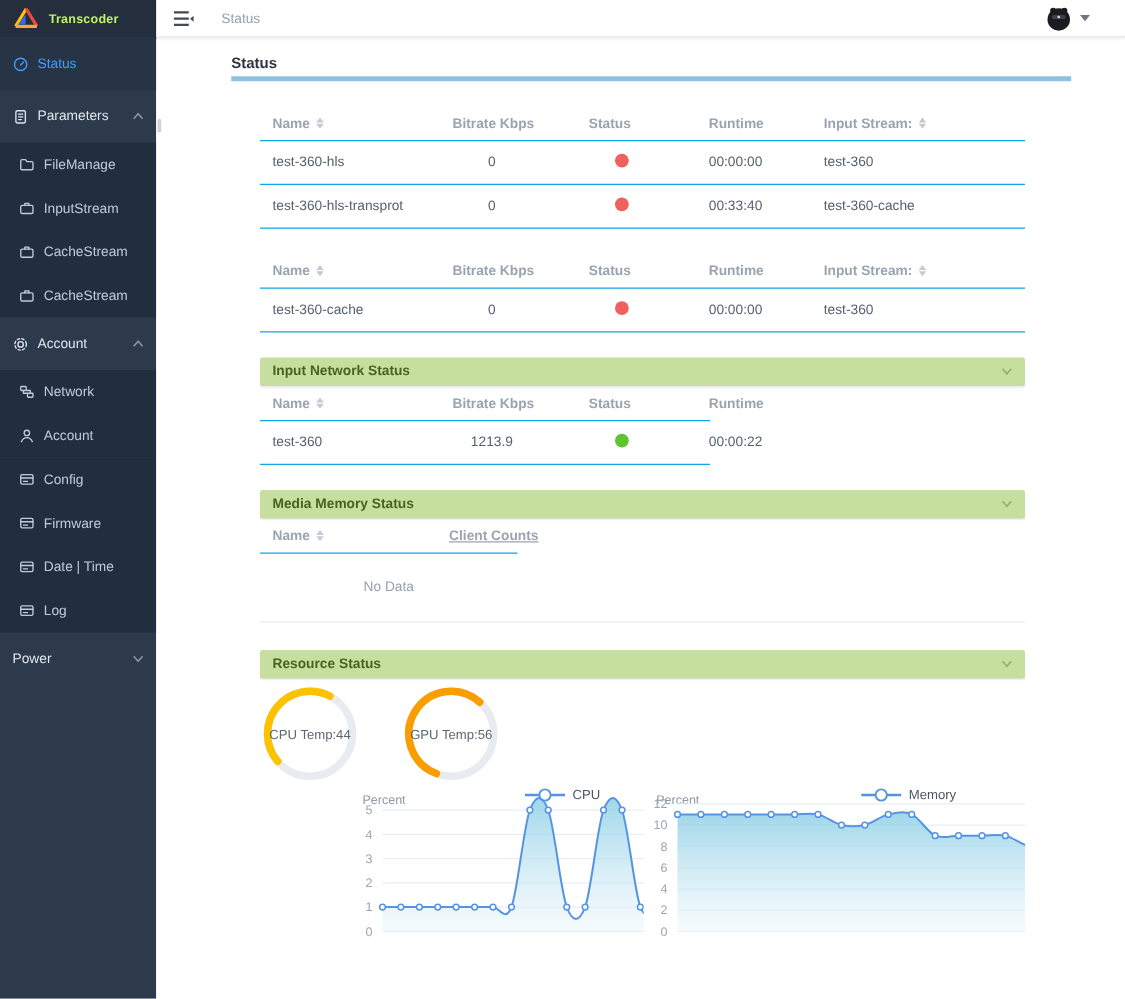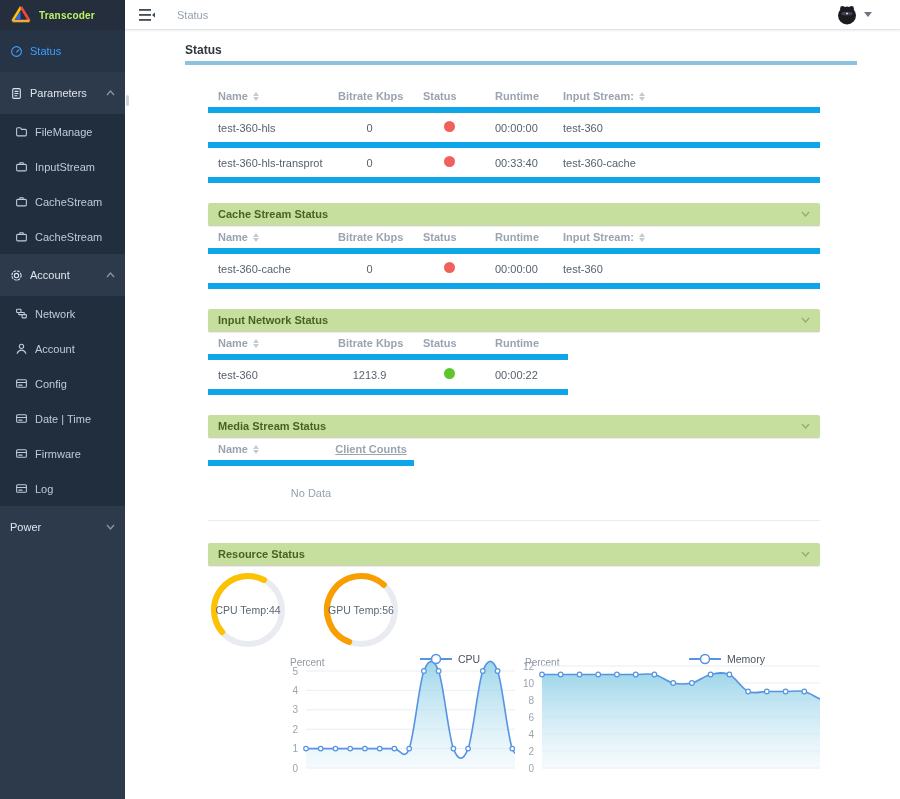--- a/index.html
+++ b/index.html
@@ -38,21 +38,21 @@
   .panels{margin:20px 0 0 83px;width:612px;}
 
   .panel{margin-bottom:20px;}
   .panel.media{margin-bottom:22px;}
   .phead{display:flex;align-items:center;justify-content:space-between;height:22px;padding:0 10px;
          background:#c6df9f;border-radius:2px;font-weight:bold;font-size:11px;color:#47641f;
          border-bottom:1px solid #ccd3b8;box-shadow:0 1px 1px rgba(0,0,0,.08);cursor:pointer;}
   .pchev{display:inline-flex;color:#92b168;}
 
   .thead,.trow{display:grid;align-items:center;padding-left:10px;box-sizing:border-box;
-               border-bottom:6px solid #0ea5e9;}
+               border-bottom:1px solid #0ea5e9;gap:24px;}
   .thead{height:28px;color:#9aa4b0;font-weight:bold;}
   .trow{height:35px;color:#57616e;}
   .thcell{display:flex;align-items:center;}
   .sort{display:inline-flex;flex-direction:column;gap:1px;margin-left:5px;}
   .sort i{width:0;height:0;border-left:3px solid transparent;border-right:3px solid transparent;display:block;}
   .sort .up{border-bottom:4px solid #c5cad2;}
   .sort .dn{border-top:4px solid #c5cad2;}
   .c-num{text-align:center;padding-right:22px;}
   .dot{width:11px;height:11px;border-radius:50%;display:inline-block;margin-left:21px;}
   .tempty{height:54px;display:flex;align-items:center;justify-content:center;color:#98a2ad;}
@@ -181,30 +181,30 @@
           </span>
           <span class="mlabel">Config</span>
         </div>
         <div class="m-child">
           <span class="micon">
             <svg viewBox="0 0 24 24" fill="none" stroke="currentColor" stroke-width="2" stroke-linecap="round" stroke-linejoin="round">
               <rect x="3" y="5" width="18" height="14" rx="2"></rect>
               <path d="M3 10h18M7 15h6"></path>
             </svg>
           </span>
-          <span class="mlabel">Date | Time</span>
+          <span class="mlabel">Firmware</span>
         </div>
         <div class="m-child">
           <span class="micon">
             <svg viewBox="0 0 24 24" fill="none" stroke="currentColor" stroke-width="2" stroke-linecap="round" stroke-linejoin="round">
               <rect x="3" y="5" width="18" height="14" rx="2"></rect>
               <path d="M3 10h18M7 15h6"></path>
             </svg>
           </span>
-          <span class="mlabel">Firmware</span>
+          <span class="mlabel">Date | Time</span>
         </div>
         <div class="m-child">
           <span class="micon">
             <svg viewBox="0 0 24 24" fill="none" stroke="currentColor" stroke-width="2" stroke-linecap="round" stroke-linejoin="round">
               <rect x="3" y="5" width="18" height="14" rx="2"></rect>
               <path d="M3 10h18M7 15h6"></path>
             </svg>
           </span>
           <span class="mlabel">Log</span>
         </div>
@@ -288,28 +288,20 @@
               <span>test-360-hls-transprot</span>
               <span class="c-num">0</span>
               <span><span class="dot" title="stopped" style="background: rgb(240, 96, 92);"></span></span>
               <span>00:33:40</span>
               <span>test-360-cache</span>
             </div>
           </div>
       </section>
 
       <section class="panel">
-        <div class="phead">
-          <span>Cache Stream Status</span>
-          <span class="pchev">
-            <svg width="9" height="6" viewBox="0 0 9 6">
-                <polyline points="1,1 4.5,5 8,1" fill="none" stroke="currentColor" stroke-width="1.4"></polyline>
-              </svg>
-          </span>
-        </div>
         <div class="ptable" style="width: 612px;">
             <div class="thead" style="grid-template-columns: 120px 85px 72px 68px 1fr;">
               <span class="thcell">
                 <span>Name</span>
                 <span class="sort">
                   <i class="up"></i>
                   <i class="dn"></i>
                 </span>
               </span>
               <span class="thcell">
@@ -371,21 +363,21 @@
               <span>test-360</span>
               <span class="c-num">1213.9</span>
               <span><span class="dot" title="running" style="background: rgb(94, 197, 44);"></span></span>
               <span>00:00:22</span>
             </div>
           </div>
       </section>
 
       <section class="panel media">
         <div class="phead">
-          <span>Media Stream Status</span>
+          <span>Media Memory Status</span>
           <span class="pchev">
             <svg width="9" height="6" viewBox="0 0 9 6">
                 <polyline points="1,1 4.5,5 8,1" fill="none" stroke="currentColor" stroke-width="1.4"></polyline>
               </svg>
           </span>
         </div>
         <div class="ptable" style="width: 612px;">
             <div class="thead" style="grid-template-columns: 110px 86px; width: 206px;">
               <span class="thcell">
                 <span>Name</span>

